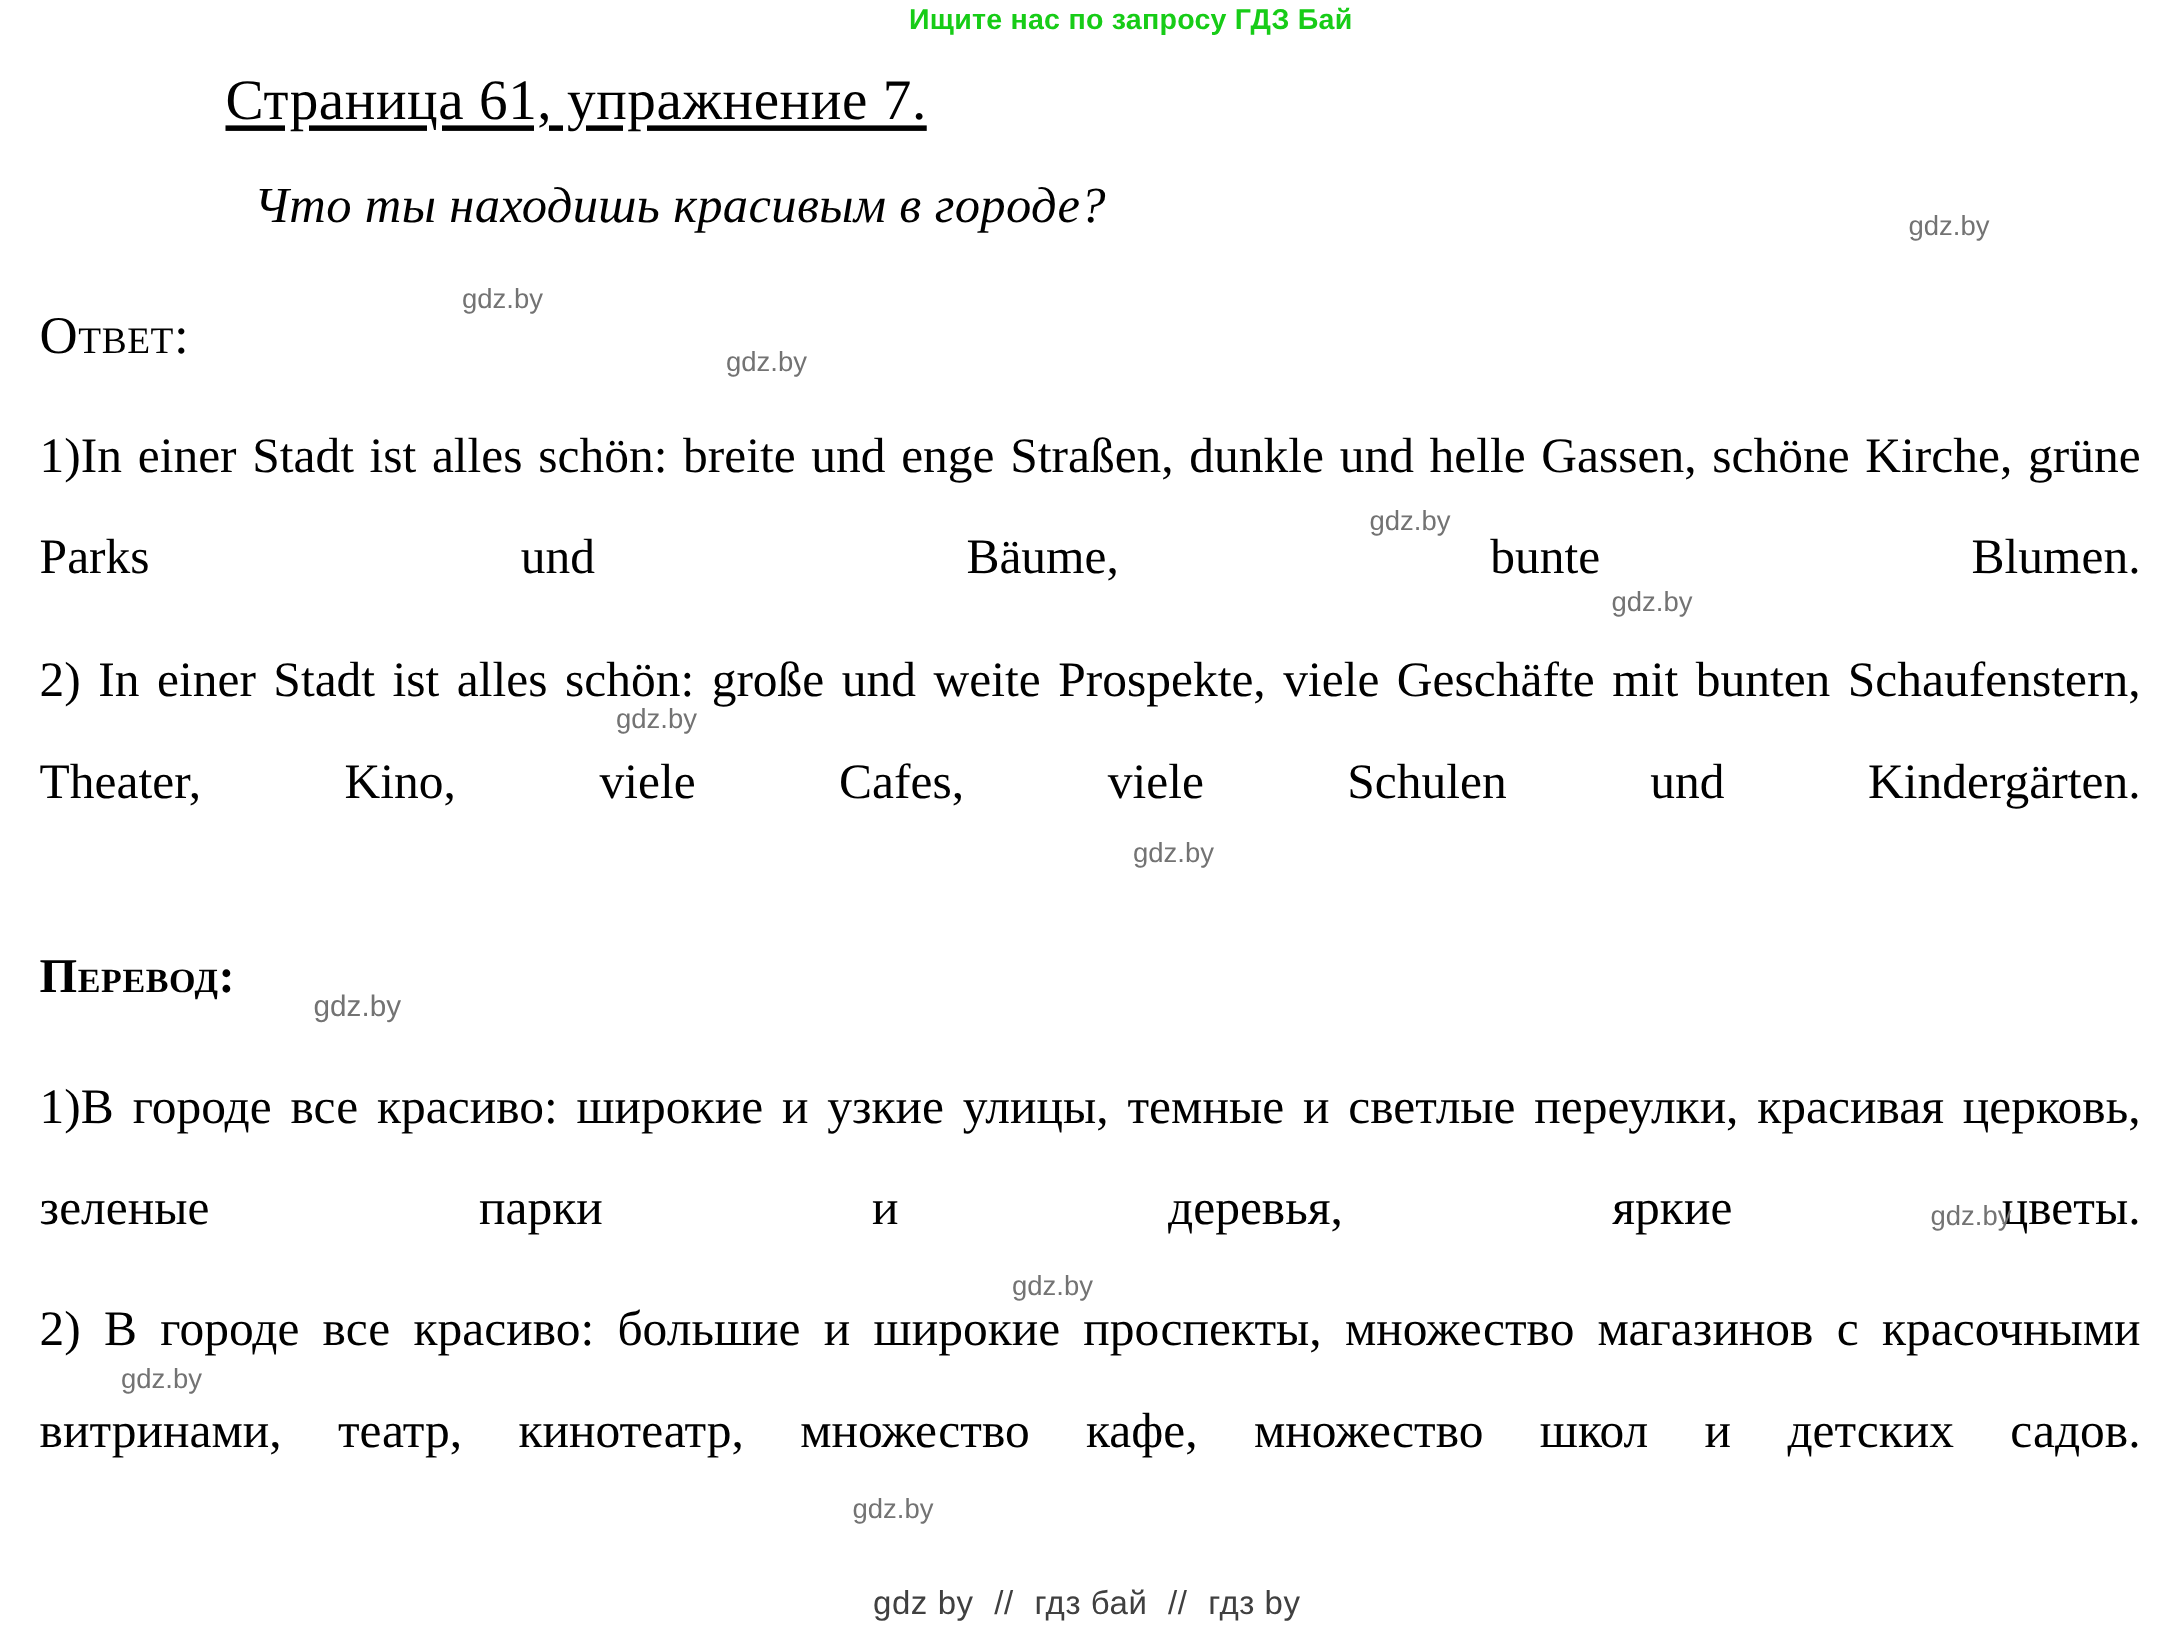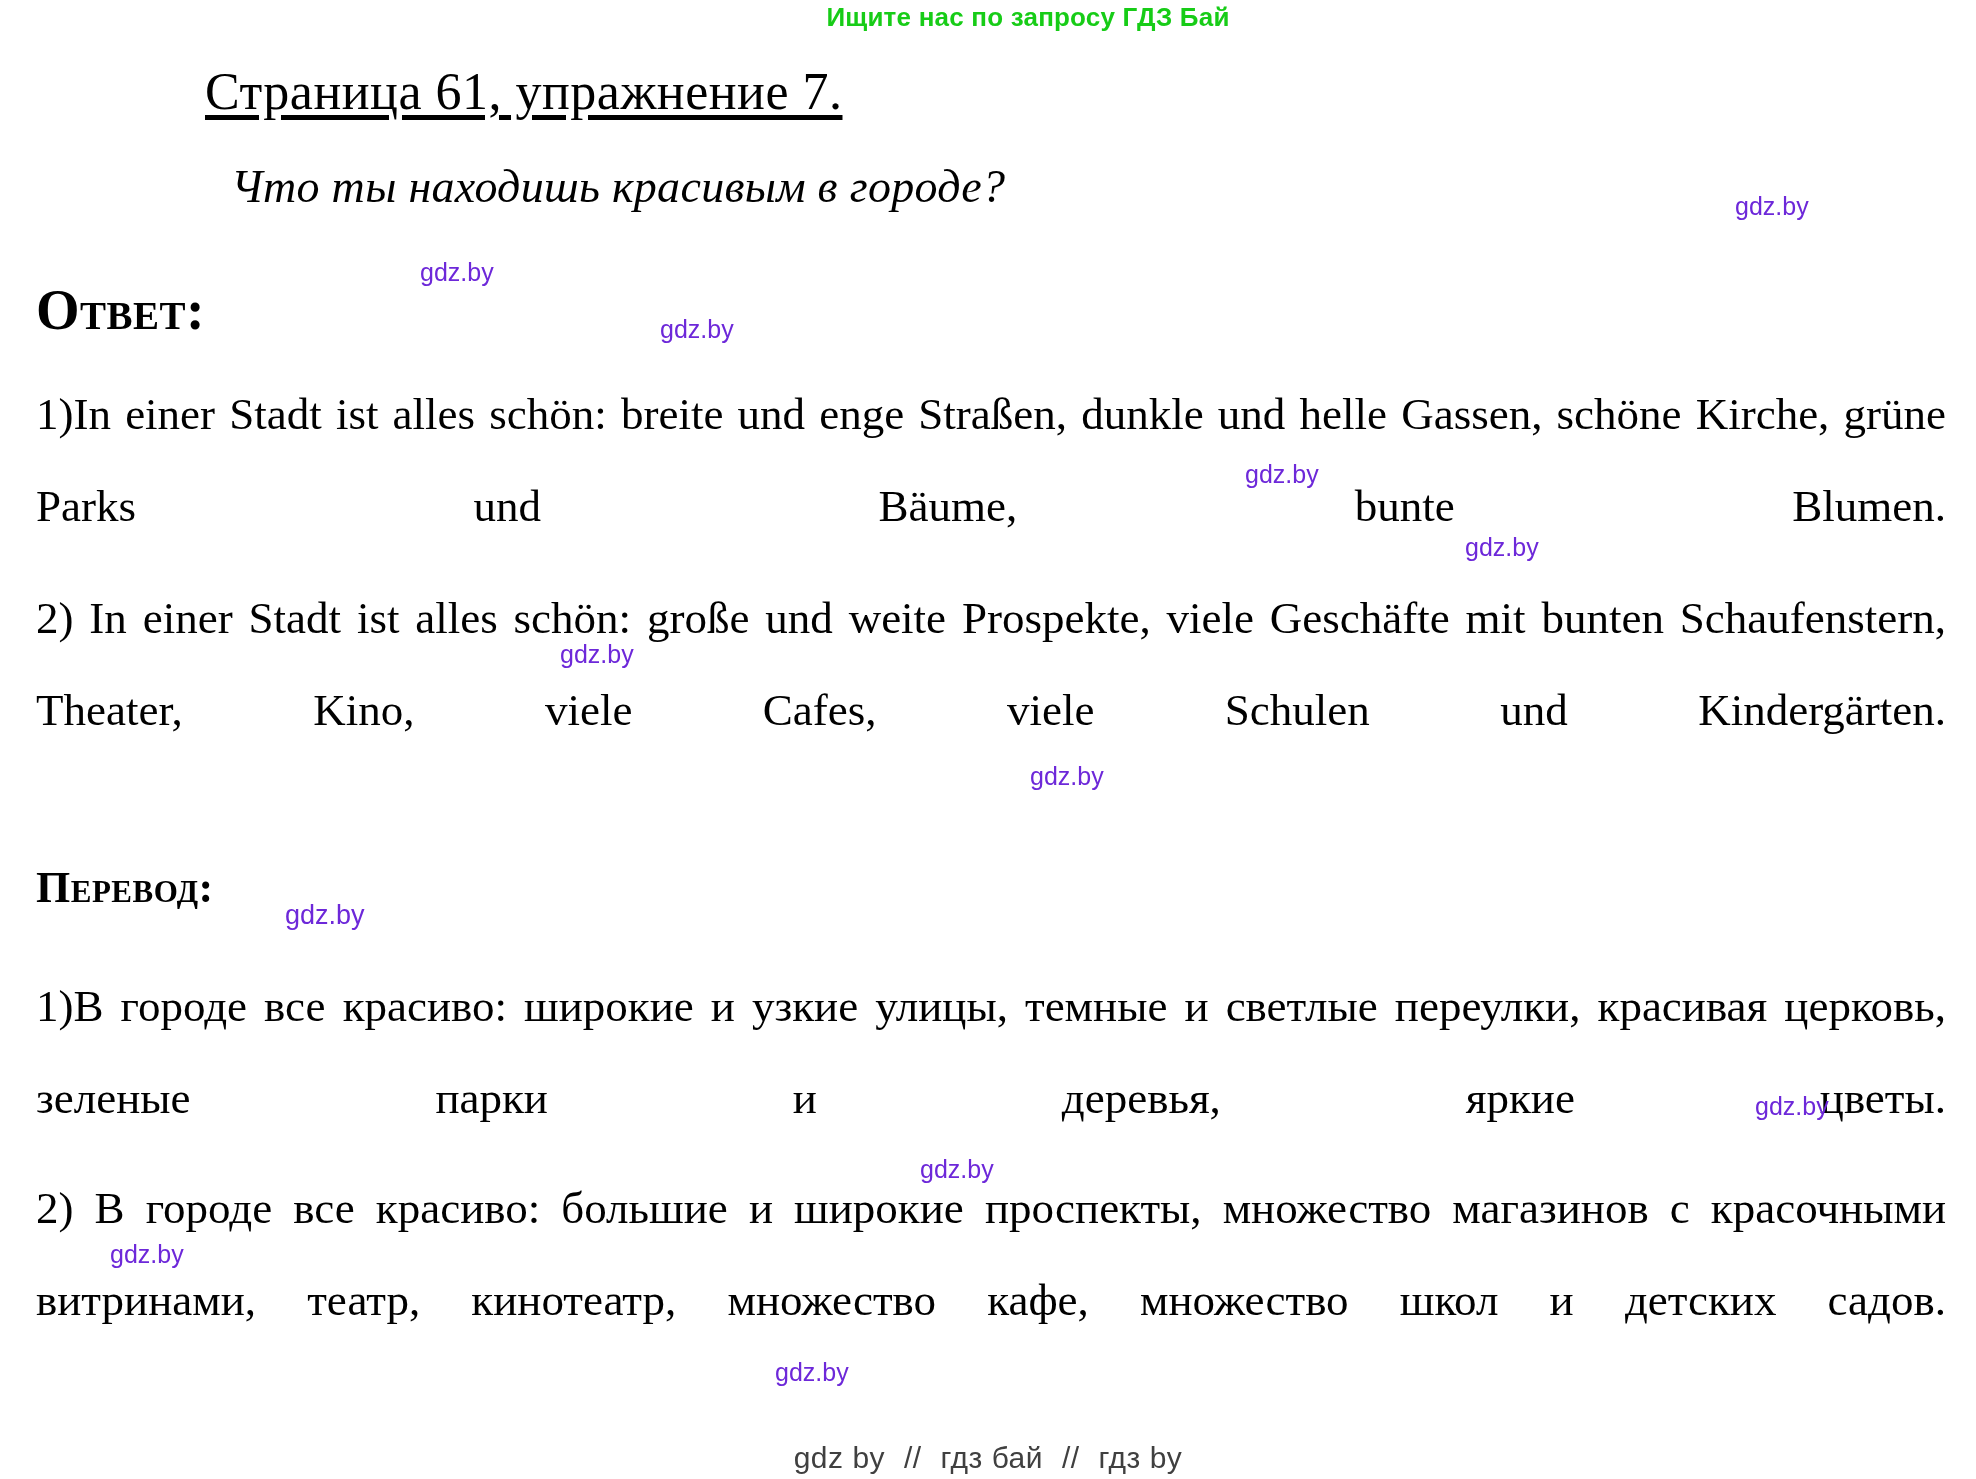--- a/index.html
+++ b/index.html
@@ -60,22 +60,22 @@
     font-style: italic;
     white-space: nowrap;
     letter-spacing: 0.3px;
     margin-left: 41px;
   }
 
   .label-answer {
     position: absolute;
     left: 36px;
     top: 278px;
-    font-size: 56px;
-    font-weight: 700;
+    font-size: 48px;
+    font-weight: 400;
     font-variant: small-caps;
     letter-spacing: 0.5px;
   }
 
   .label-translation {
     position: absolute;
     left: 36px;
     top: 862px;
     font-size: 44px;
     font-weight: 700;
@@ -103,21 +103,21 @@
     display: inline-block;
     width: 100%;
   }
 
   
   .wm {
     position: absolute;
     font-family: "Liberation Sans", sans-serif;
     font-size: 25px;
     font-weight: 400;
-    color: #6d28d9;
+    color: #737373;
     white-space: nowrap;
     pointer-events: none;
   }
   .wm-1 { left: 1735px; top: 192px; }
   .wm-2 { left: 420px;  top: 258px; }
   .wm-3 { left: 660px;  top: 315px; }
   .wm-4 { left: 1245px; top: 460px; }
   .wm-5 { left: 1465px; top: 533px; }
   .wm-6 { left: 560px;  top: 640px; }
   .wm-7 { left: 1030px; top: 762px; }

